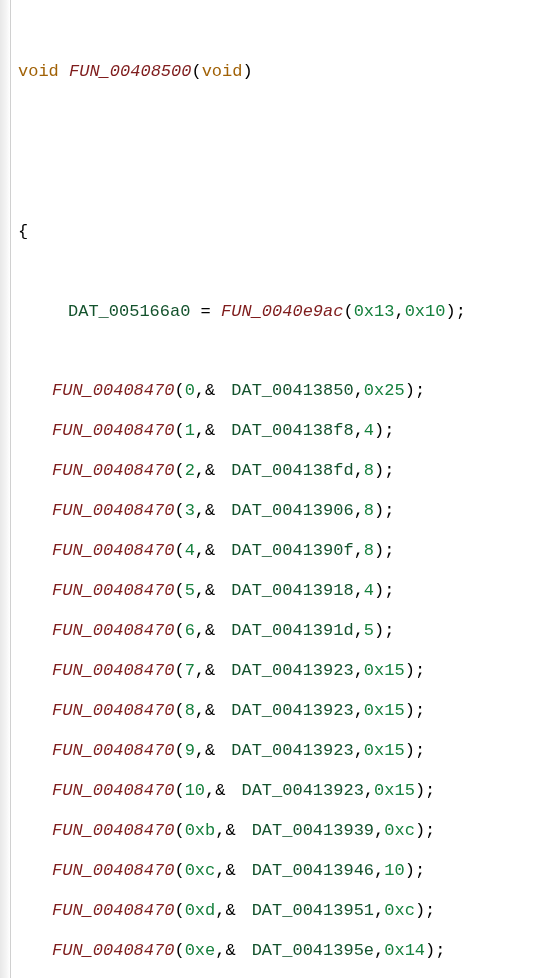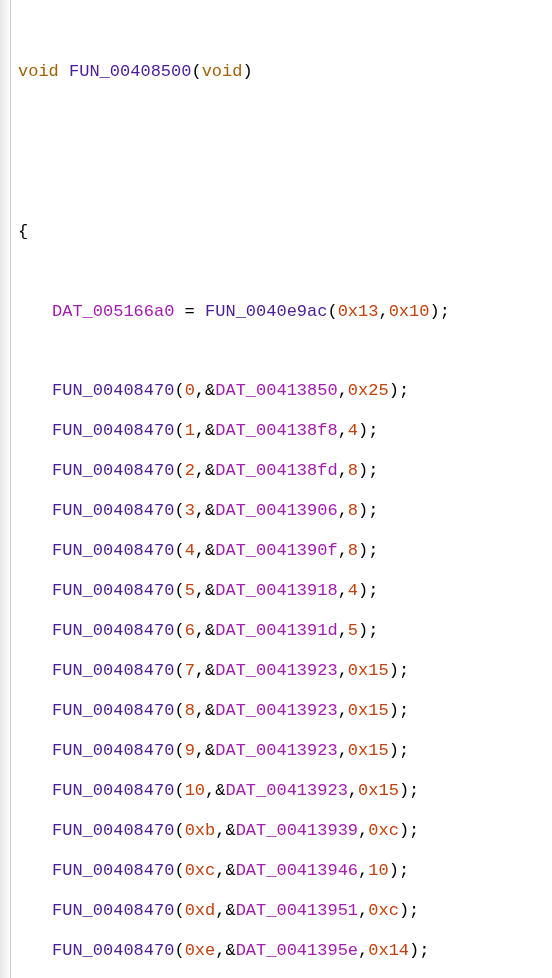--- a/index.html
+++ b/index.html
@@ -19,23 +19,23 @@
     background: linear-gradient(to right, #e8e8e8 0%, #f4f4f4 60%, #ffffff 100%);
     border-right: 1px solid #d0d0d0;
   }
   .code-area {
     padding: 12px 0 12px 18px;
     line-height: 2.35;
     white-space: pre;
     position: relative;
   }
   .kw    { color: #a16207; }
-  .ident { color: #4c1d95; }
-  .dat   { color: #a21caf; }
-  .num   { color: #c2410c; }
+  .ident { color: #7f1d1d; font-style: italic; }
+  .dat   { color: #14532d; margin-left: 16px; }
+  .num   { color: #15803d; }
   .punct { color: #000000; }
   .plain { color: #000000; }
   .line { display: block; }
   .indent { padding-left: 34px; display: inline; }
 </style>
 </head>
 <body>
 
 <div class="gutter"></div>
 

